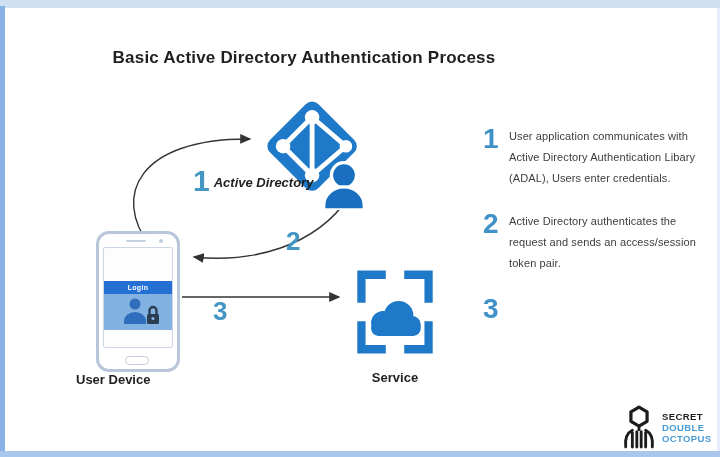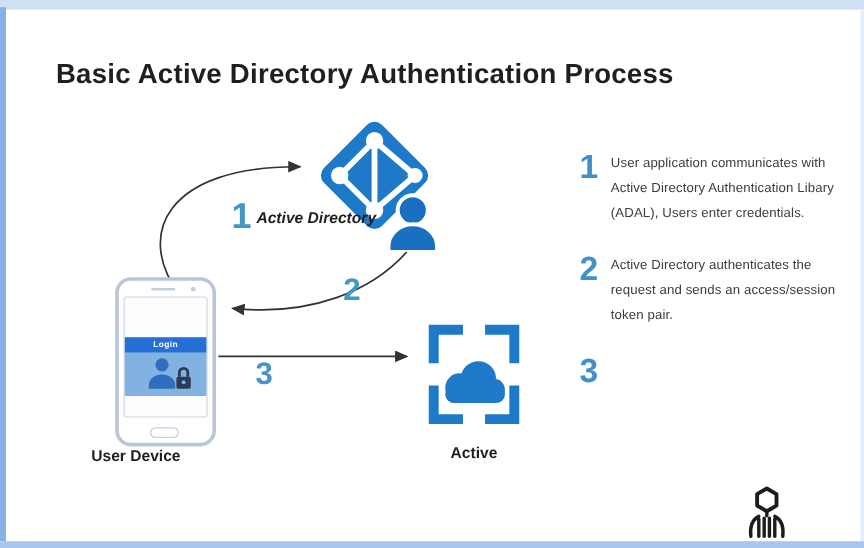--- a/index.html
+++ b/index.html
@@ -6,21 +6,21 @@
   body{font-family:"Liberation Sans", sans-serif; background:#fff;}
   #canvas{position:relative;width:720px;height:457px;background:#fff;overflow:hidden;}
 
   
   .frame-top{position:absolute;left:0;top:0;width:720px;height:8px;background:#cfe0f3;}
   .frame-bottom{position:absolute;left:0;bottom:0;width:720px;height:6px;background:#a9c6ec;}
   .frame-left{position:absolute;left:0;top:6px;width:5px;height:445px;background:#88b2e6;}
   .frame-right{position:absolute;right:0;top:8px;width:3px;height:443px;background:#e4eefa;}
 
   .title{position:absolute;left:0;top:48px;width:608px;text-align:center;
-         font-size:23px;font-weight:bold;color:#1f1f1f;letter-spacing:0.2px;}
+         font-size:17px;font-weight:bold;color:#1f1f1f;letter-spacing:0.2px;}
 
   
   .arrows{position:absolute;left:0;top:0;width:720px;height:457px;pointer-events:none;}
 
   
   .ad-icon{position:absolute;left:252px;top:96px;width:126px;height:114px;}
   .ad-label{position:absolute;left:193px;top:164px;white-space:nowrap;}
   .ad-label .num{font-size:30px;font-weight:bold;color:#4596c2;vertical-align:-4px;}
   .ad-label .txt{font-size:13px;font-weight:bold;color:#1f1f1f;margin-left:4px;font-style:italic;}
 
@@ -142,21 +142,21 @@
       <path d="M 13.5,60 L 13.5,90.5 L 40,90.5"></path>
       <path d="M 86.5,60 L 86.5,90.5 L 60,90.5"></path>
     </g>
     <g fill="#1e7ac8">
       <circle cx="37" cy="62" r="13"></circle>
       <circle cx="54" cy="54" r="16"></circle>
       <circle cx="68" cy="64" r="10"></circle>
       <rect x="24" y="60" width="54" height="16" rx="8"></rect>
     </g>
   </svg>
-  <div class="service-label">Active</div>
+  <div class="service-label">Service</div>
 
   <div class="steps">
     <div class="step">
       <div class="n">1</div>
       <div class="t">User application communicates with Active Directory Authentication Libary (ADAL), Users enter credentials.</div>
     </div>
     <div class="step">
       <div class="n">2</div>
       <div class="t">Active Directory authenticates the request and sends an access/session token pair.</div>
     </div>
@@ -171,15 +171,20 @@
       <g stroke="#1c1c1c" stroke-width="3" stroke-linecap="round" fill="none">
         <line x1="20" y1="23" x2="20" y2="27"></line>
         <line x1="13" y1="30" x2="13" y2="45"></line>
         <line x1="17.7" y1="29" x2="17.7" y2="45"></line>
         <line x1="22.3" y1="29" x2="22.3" y2="45"></line>
         <line x1="27" y1="30" x2="27" y2="45"></line>
         <path d="M 6,45 C 5,36 8,30 13,27.5"></path>
         <path d="M 34,45 C 35,36 32,30 27,27.5"></path>
       </g>
     </svg>
+    <div class="words">
+      <div class="w1">SECRET</div>
+      <div class="w2">DOUBLE</div>
+      <div class="w3">OCTOPUS</div>
+    </div>
   </div>
 
 </div>
 
 </body></html>

